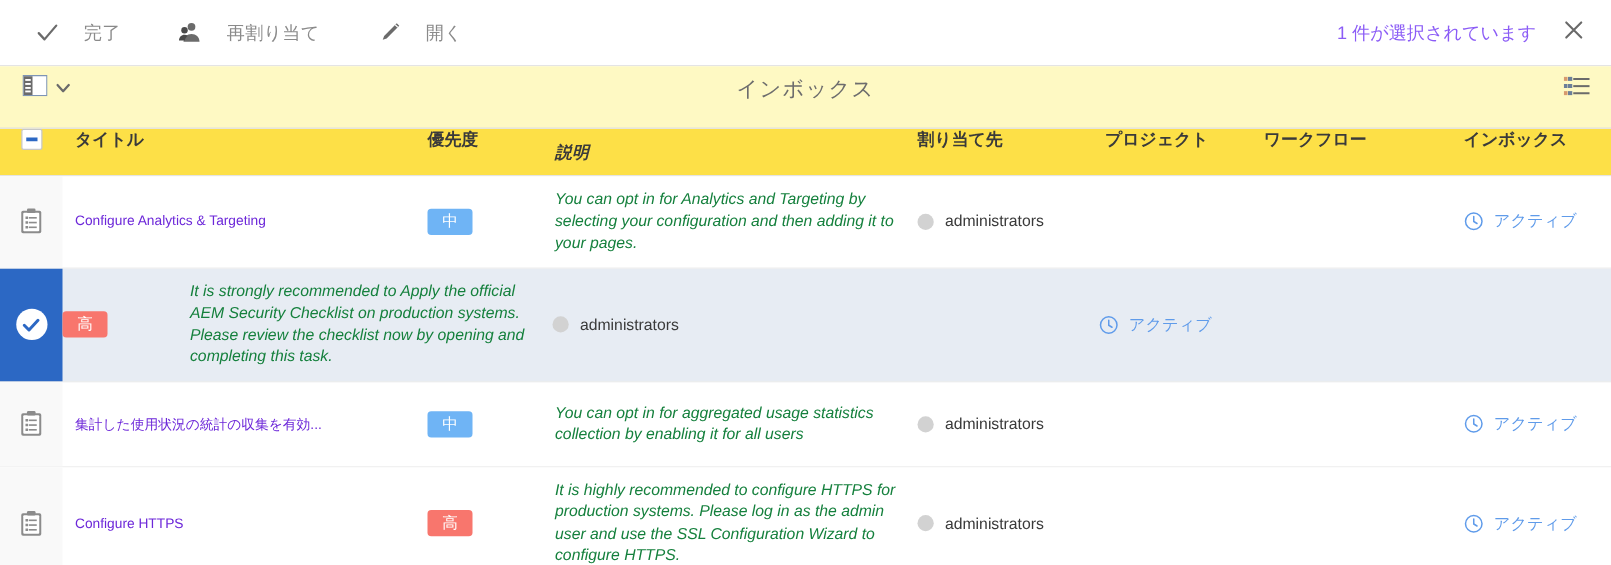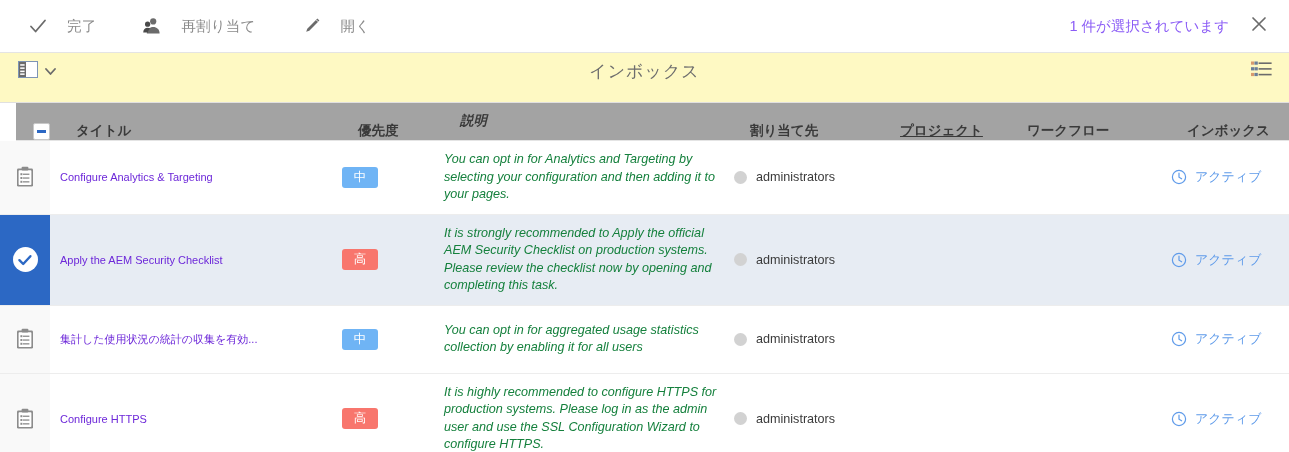--- a/index.html
+++ b/index.html
@@ -79,45 +79,44 @@
     margin-left: auto;
     display:flex; align-items:center; justify-content:center;
     width: 26px; height: 26px; cursor: pointer;
     position: relative; z-index: 2;
   }
 
   
   .table { width: 100%; background:#ffffff; }
   .thead {
     display: flex;
-    align-items: flex-end;
+    align-items: flex-start;
     height: 38px;
-    background: #a3a3a3;
+    background: #fde047;
     border-bottom: 1px solid #e4e4e4;
     font-size: 13.5px;
     color: #3a3a3a;
     font-weight: bold;
-    margin-left: 16px;
   }
   .row {
     display: flex;
     align-items: stretch;
     border-bottom: 1px solid #ededed;
     background: #ffffff;
     min-height: 68px;
   }
   .row.selected { background: #e7ecf3; }
 
   
   .c-check { width: 50px; flex: none; display:flex; align-items:center; justify-content:center; }
   .c-title { width: 292px; flex: none; display:flex; align-items:center; padding-left: 10px; }
   .c-pri   { width: 102px; flex: none; display:flex; align-items:center; }
   .c-desc  { width: 290px; flex: none; display:flex; align-items:center; padding: 10px 16px 10px 0; font-style: italic; }
   .c-assign{ width: 150px; flex: none; display:flex; align-items:center; gap: 9px; }
-  .c-proj  { width: 127px; flex: none; display:flex; align-items:center;text-decoration:underline; }
+  .c-proj  { width: 127px; flex: none; display:flex; align-items:center; }
   .c-flow  { width: 160px; flex: none; display:flex; align-items:center;font-family:Liberation Serif, serif; }
   .c-status{ flex: 1 1 auto; display:flex; align-items:center; gap: 8px; }
 
   .thead .c-title { padding-left: 10px; }
 
   
   .selcell {
     width: 50px; height: 100%;
     background: #f9f9f9;
     display:flex; align-items:center; justify-content:center;
@@ -345,23 +344,20 @@
 
         <span class="ic-sel" style="display: block;">
           <span class="check-circle">
             <svg viewBox="0 0 16 16">
                     <path d="M2.4 8.2 L6.2 12 L13.4 4.2" fill="none" stroke="#2c68c4" stroke-width="2.4" stroke-linecap="round" stroke-linejoin="round"></path>
                   </svg>
           </span>
         </span>
       </div>
     </div>
-    <div class="c-title">
-      <span class="title-text">Apply the AEM Security Checklist</span>
-    </div>
     <div class="c-pri">
       <span class="badge high">高</span>
     </div>
     <div class="c-desc">
       <span class="desc-text">It is strongly recommended to Apply the official AEM Security Checklist on production systems. Please review the checklist now by opening and completing this task.</span>
     </div>
     <div class="c-assign">
       <span class="avatar"></span>
       <span class="assign-text">administrators</span>
     </div>

